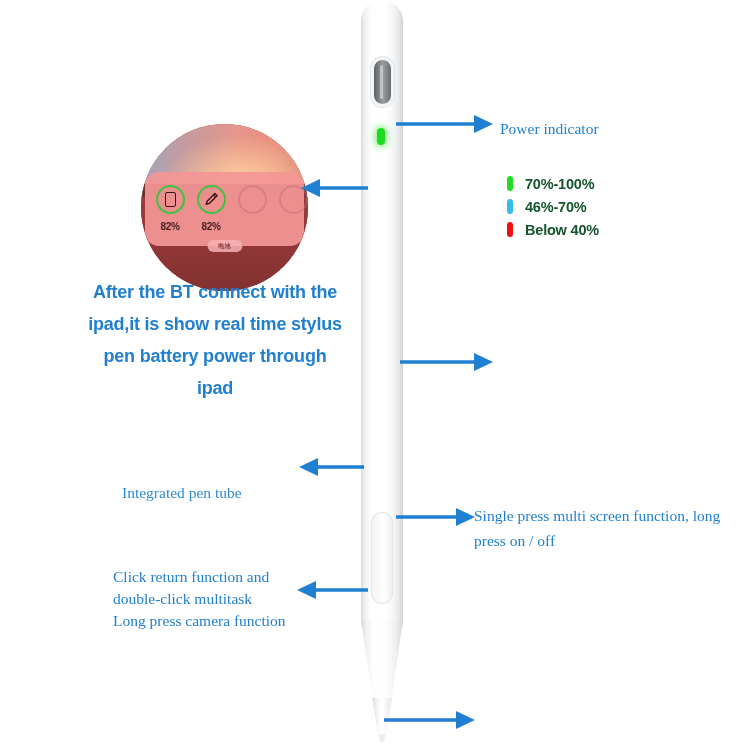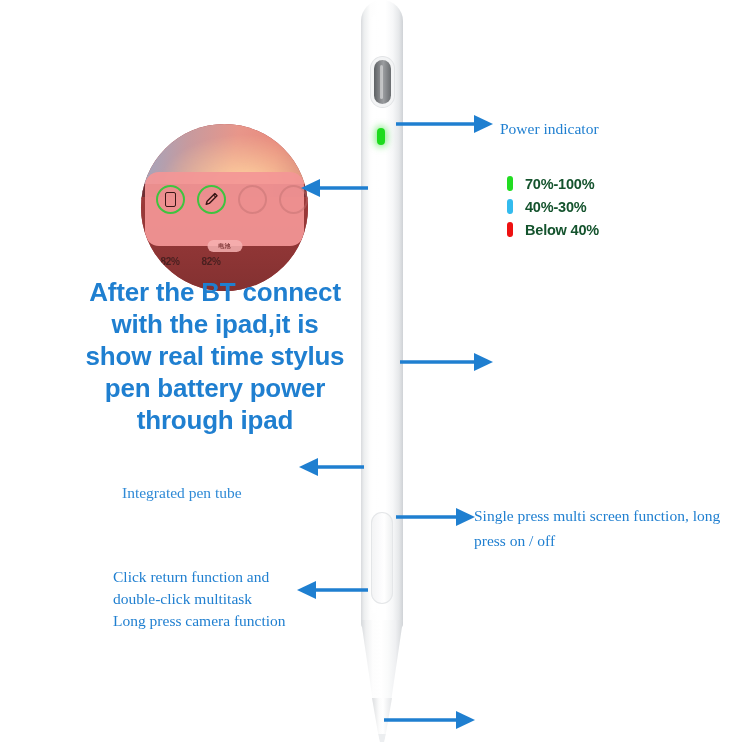--- a/index.html
+++ b/index.html
@@ -92,21 +92,21 @@
     background:linear-gradient(180deg,#9c3a3a 0%,#8e3535 60%,#833131 100%);
   }
   .widget{
     position:absolute;left:4px;top:48px;width:159px;height:74px;
     background:rgba(243,150,150,.93);
     border-radius:14px;
   }
   .widget-row{
     position:absolute;left:9px;top:13px;display:flex;gap:9px;align-items:flex-start;
   }
-  .bcell{width:32px;display:flex;flex-direction:column;align-items:center;gap:35px;}
+  .bcell{width:32px;display:flex;flex-direction:column;align-items:center;}
   .ring{
     width:29px;height:29px;border-radius:50%;
     border:2.6px solid rgba(190,110,110,.45);
     display:flex;align-items:center;justify-content:center;
     box-sizing:border-box;
   }
   .ring.on{border-color:#3fc33f;}
   .bpct{
     font-size:10px;color:#4a2020;font-weight:bold;margin-top:7px;letter-spacing:-.3px;
   }
@@ -119,21 +119,21 @@
     width:35px;height:12px;border-radius:7px;
     background:rgba(247,178,178,.85);
     display:flex;align-items:center;justify-content:center;
   }
   .inset-pill span{font-size:6px;color:#7c3535;font-weight:bold;letter-spacing:.3px;}
 
   
   .headline{
     position:absolute;left:84px;top:276px;width:262px;
     text-align:center;
-    color:#1f7fd0;font-weight:bold;font-size:26px;line-height:32px;
+    color:#1f7fd0;font-weight:bold;font-size:18px;line-height:32px;
     letter-spacing:-.2px;
   }
   .note{
     position:absolute;color:#1f7fd0;font-size:15.5px;line-height:25px;font-family:Liberation Serif, serif;
   }
   .note.light{color:#2f8ad6;}
   .n-pentube{left:122px;top:480px;width:190px;}
   .n-click{left:113px;top:566px;width:220px;line-height:22px;}
   .n-power{left:500px;top:116px;}
   .n-magnet{left:500px;top:354px;width:190px;}
@@ -256,21 +256,21 @@
 
   <div class="note n-power">Power indicator</div>
 
   <div class="legend">
     <div class="lg-row">
       <span class="sw" style="background:#22dd22;"></span>
       <span class="lg-txt">70%-100%</span>
     </div>
     <div class="lg-row">
       <span class="sw" style="background:#33bbee;"></span>
-      <span class="lg-txt">40%-30%</span>
+      <span class="lg-txt">46%-70%</span>
     </div>
     <div class="lg-row">
       <span class="sw" style="background:#ee1111;"></span>
       <span class="lg-txt">Below 40%</span>
     </div>
   </div>
 
   <div class="headline">After the BT connect with the ipad,it is show real time stylus pen battery power through ipad</div>
 
 

